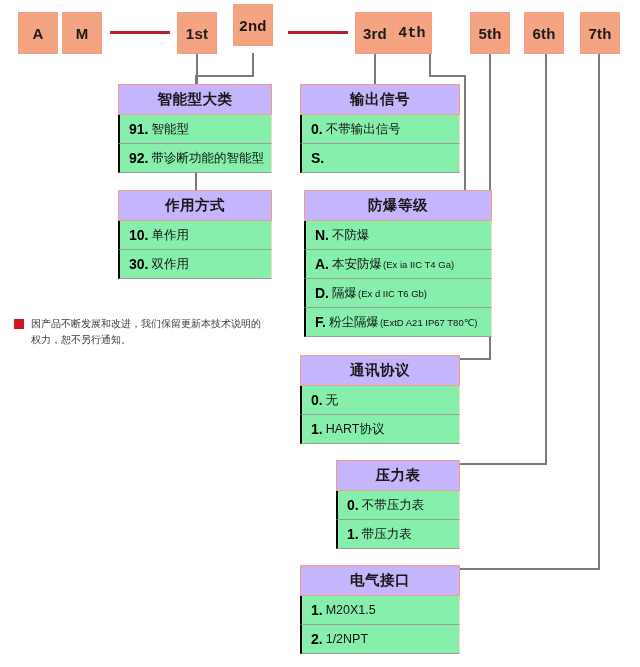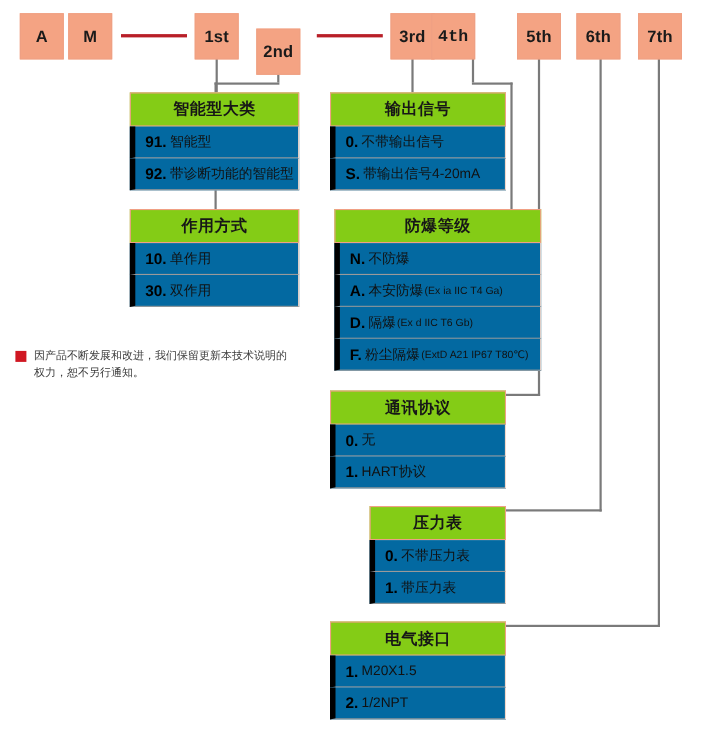--- a/index.html
+++ b/index.html
@@ -34,32 +34,32 @@
   .ln { position: absolute; background: #7a7a7a; }
   .ln.v { width: 2px; }
   .ln.h { height: 2px; }
 
   
   .tbl {
     position: absolute;
     background: #ffffff;
   }
   .tbl .thead {
-    background: #84cc16;
+    background: #c4b5fd;
     border: 1px solid #f0a084;
     height: 31px;
     display: flex; align-items: center; justify-content: center;
     font-size: 14.5px; font-weight: 600; color: #171717;
     letter-spacing: .5px;
   }
   .tbl .trow {
-    border-left: 5px solid #000000;
+    border-left: 2px solid #000000;
     border-right: 1px solid #f6d8c9;
     border-bottom: 1px solid #9a9a9a;
-    background: #0369a1;
+    background: #86efac;
     height: 29px;
     display: flex; align-items: center;
     padding-left: 9px;
     font-size: 12.5px; color: #111;
     white-space: nowrap;
     overflow: hidden;
   }
   .tbl .trow:first-of-type { border-top: 1px solid #f6d8c9; }
   .tbl .trow .k {
     font-weight: 700; font-size: 14px; margin-right: 3px; color:#000;
@@ -104,21 +104,21 @@
     <div class="dash" style="left: 288px; top: 31px; width: 60px;"></div>
     <div class="code-box" style="left: 18px; top: 12px;">
       <span>A</span>
     </div>
     <div class="code-box" style="left: 62px; top: 12px;">
       <span>M</span>
     </div>
     <div class="code-box" style="left: 177px; top: 12px;">
       <span>1st</span>
     </div>
-    <div class="code-box" style="left: 233px; top: 26px;">
+    <div class="code-box" style="left: 233px; top: 4px;">
       <span>2nd</span>
     </div>
     <div class="code-box" style="left: 355px; top: 12px;">
       <span>3rd</span>
     </div>
     <div class="code-box" style="left: 392px; top: 12px; font-family: Liberation Mono, monospace;">
       <span>4th</span>
     </div>
     <div class="code-box" style="left: 470px; top: 12px;">
       <span>5th</span>
@@ -141,21 +141,20 @@
       </div>
     </div>
     <div class="tbl" style="left: 300px; top: 84px; width: 160px;">
       <div class="thead">输出信号</div>
       <div class="trow">
         <span class="k">0.</span>
         <span class="v">不带输出信号</span>
       </div>
       <div class="trow">
         <span class="k">S.</span>
-        <span class="v">带输出信号4-20mA</span>
       </div>
     </div>
     <div class="tbl" style="left: 118px; top: 190px; width: 154px;">
       <div class="thead">作用方式</div>
       <div class="trow">
         <span class="k">10.</span>
         <span class="v">单作用</span>
       </div>
       <div class="trow">
         <span class="k">30.</span>

